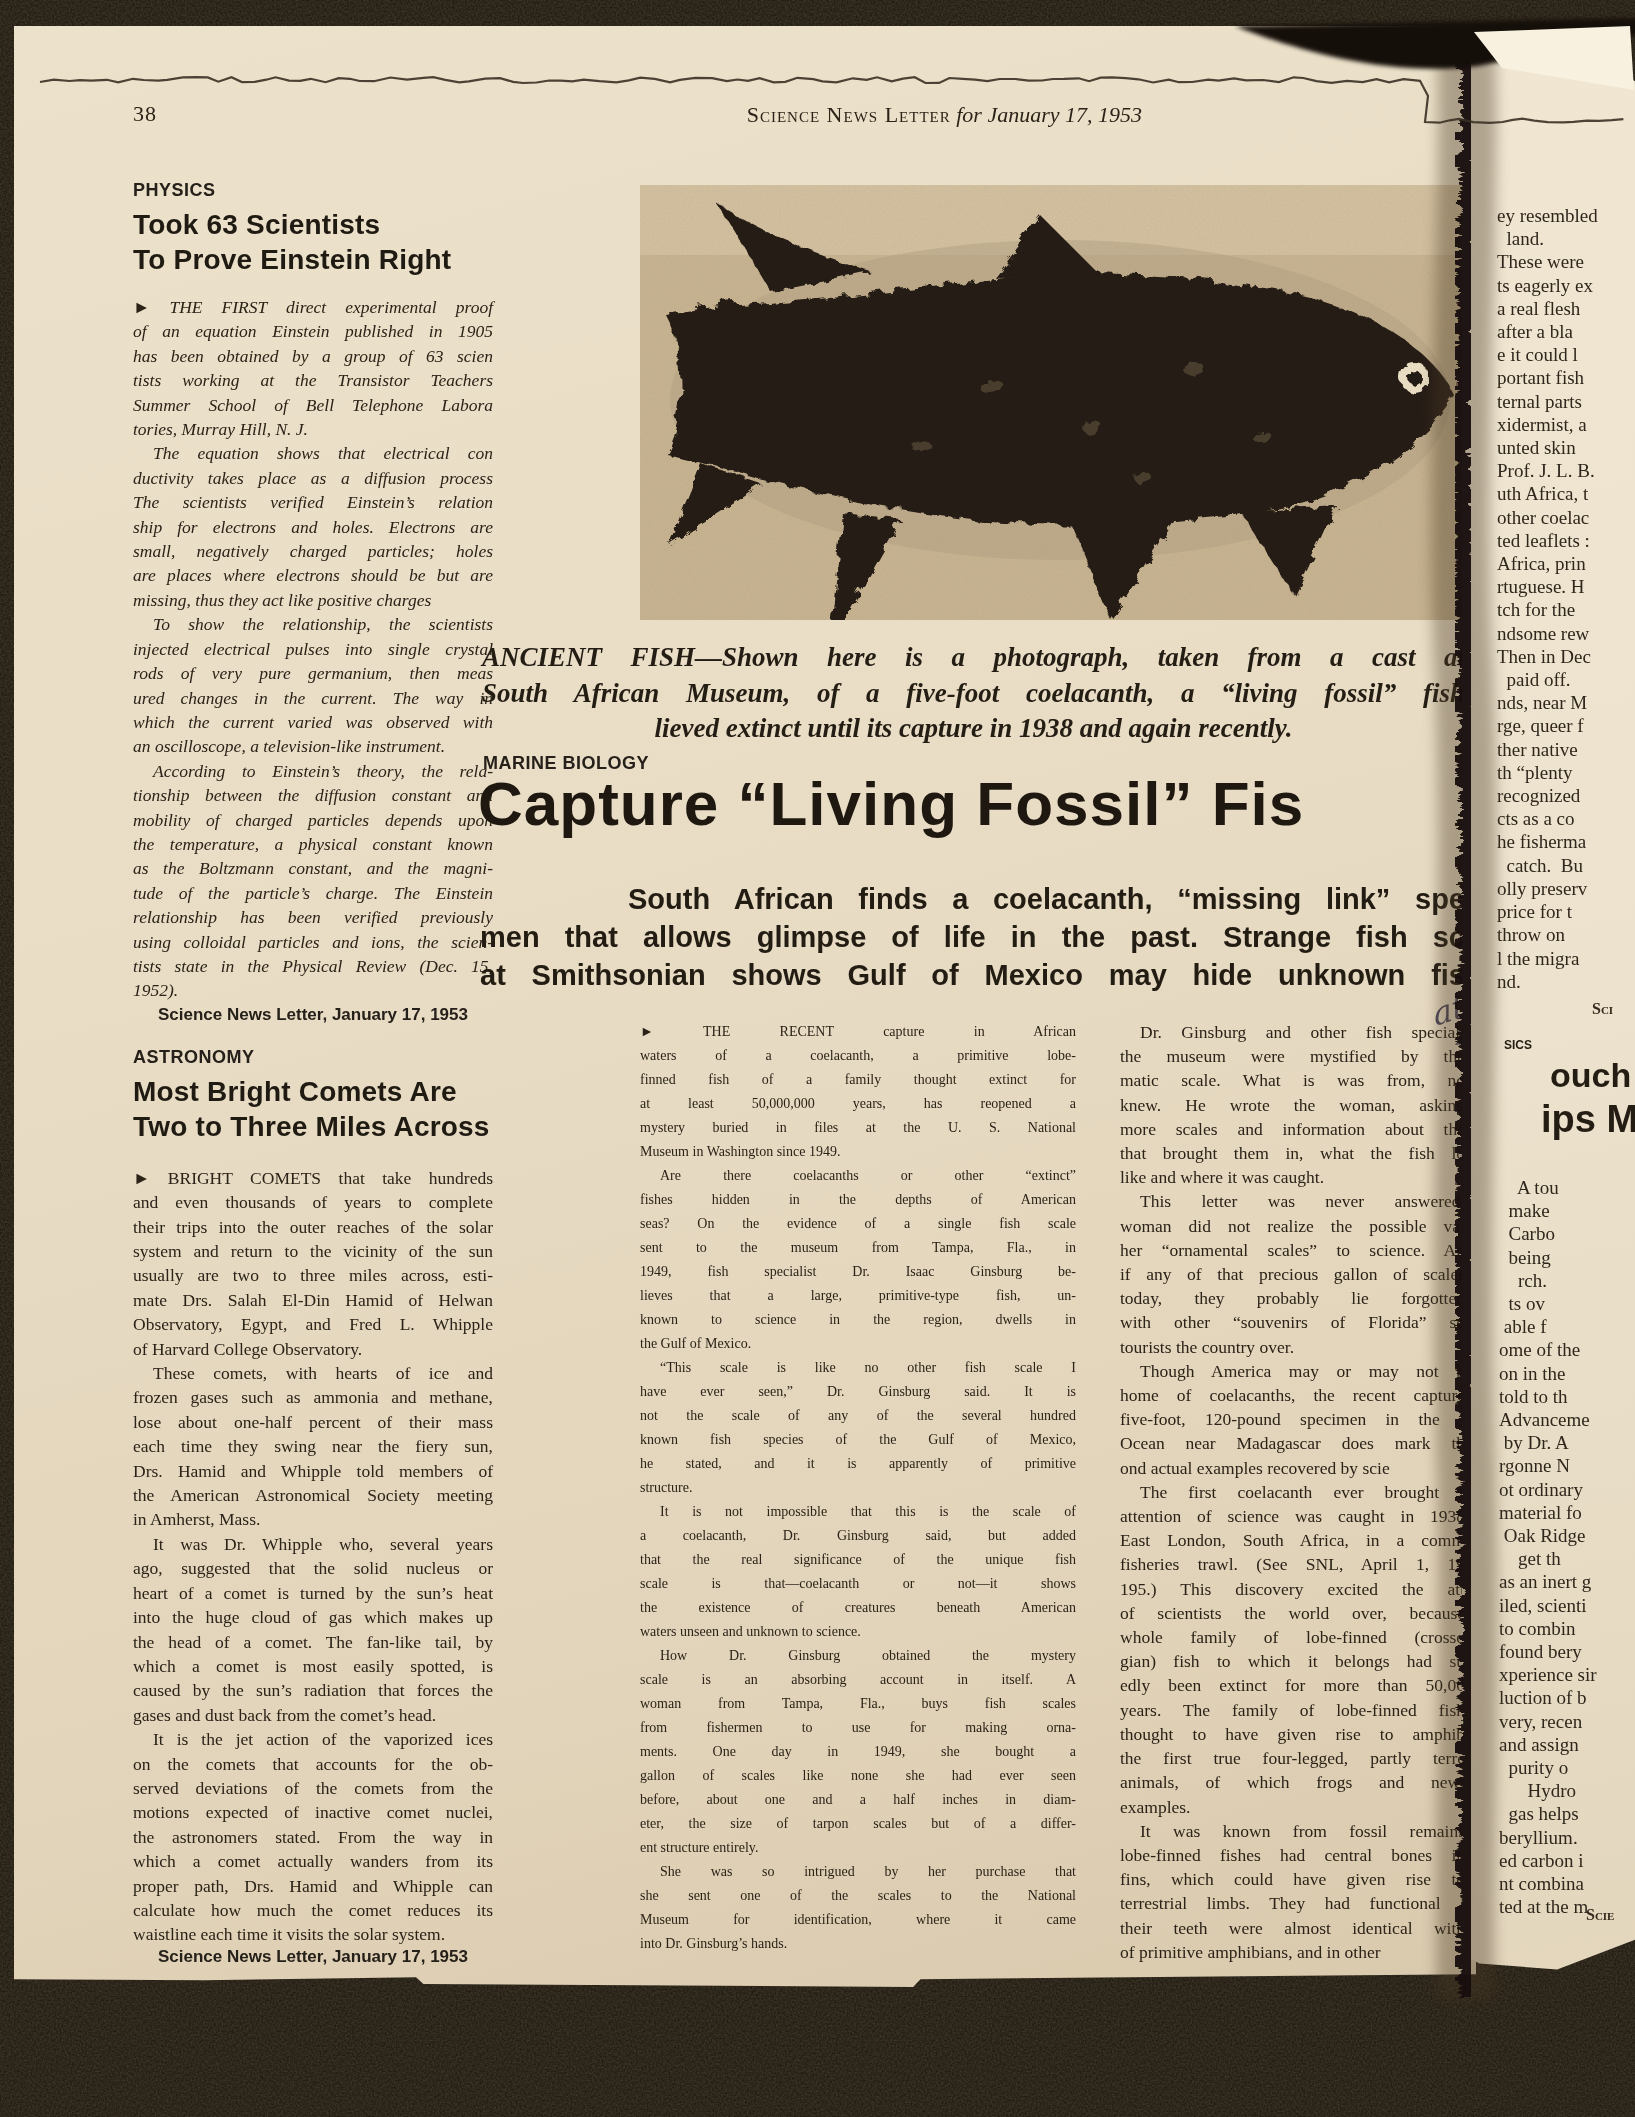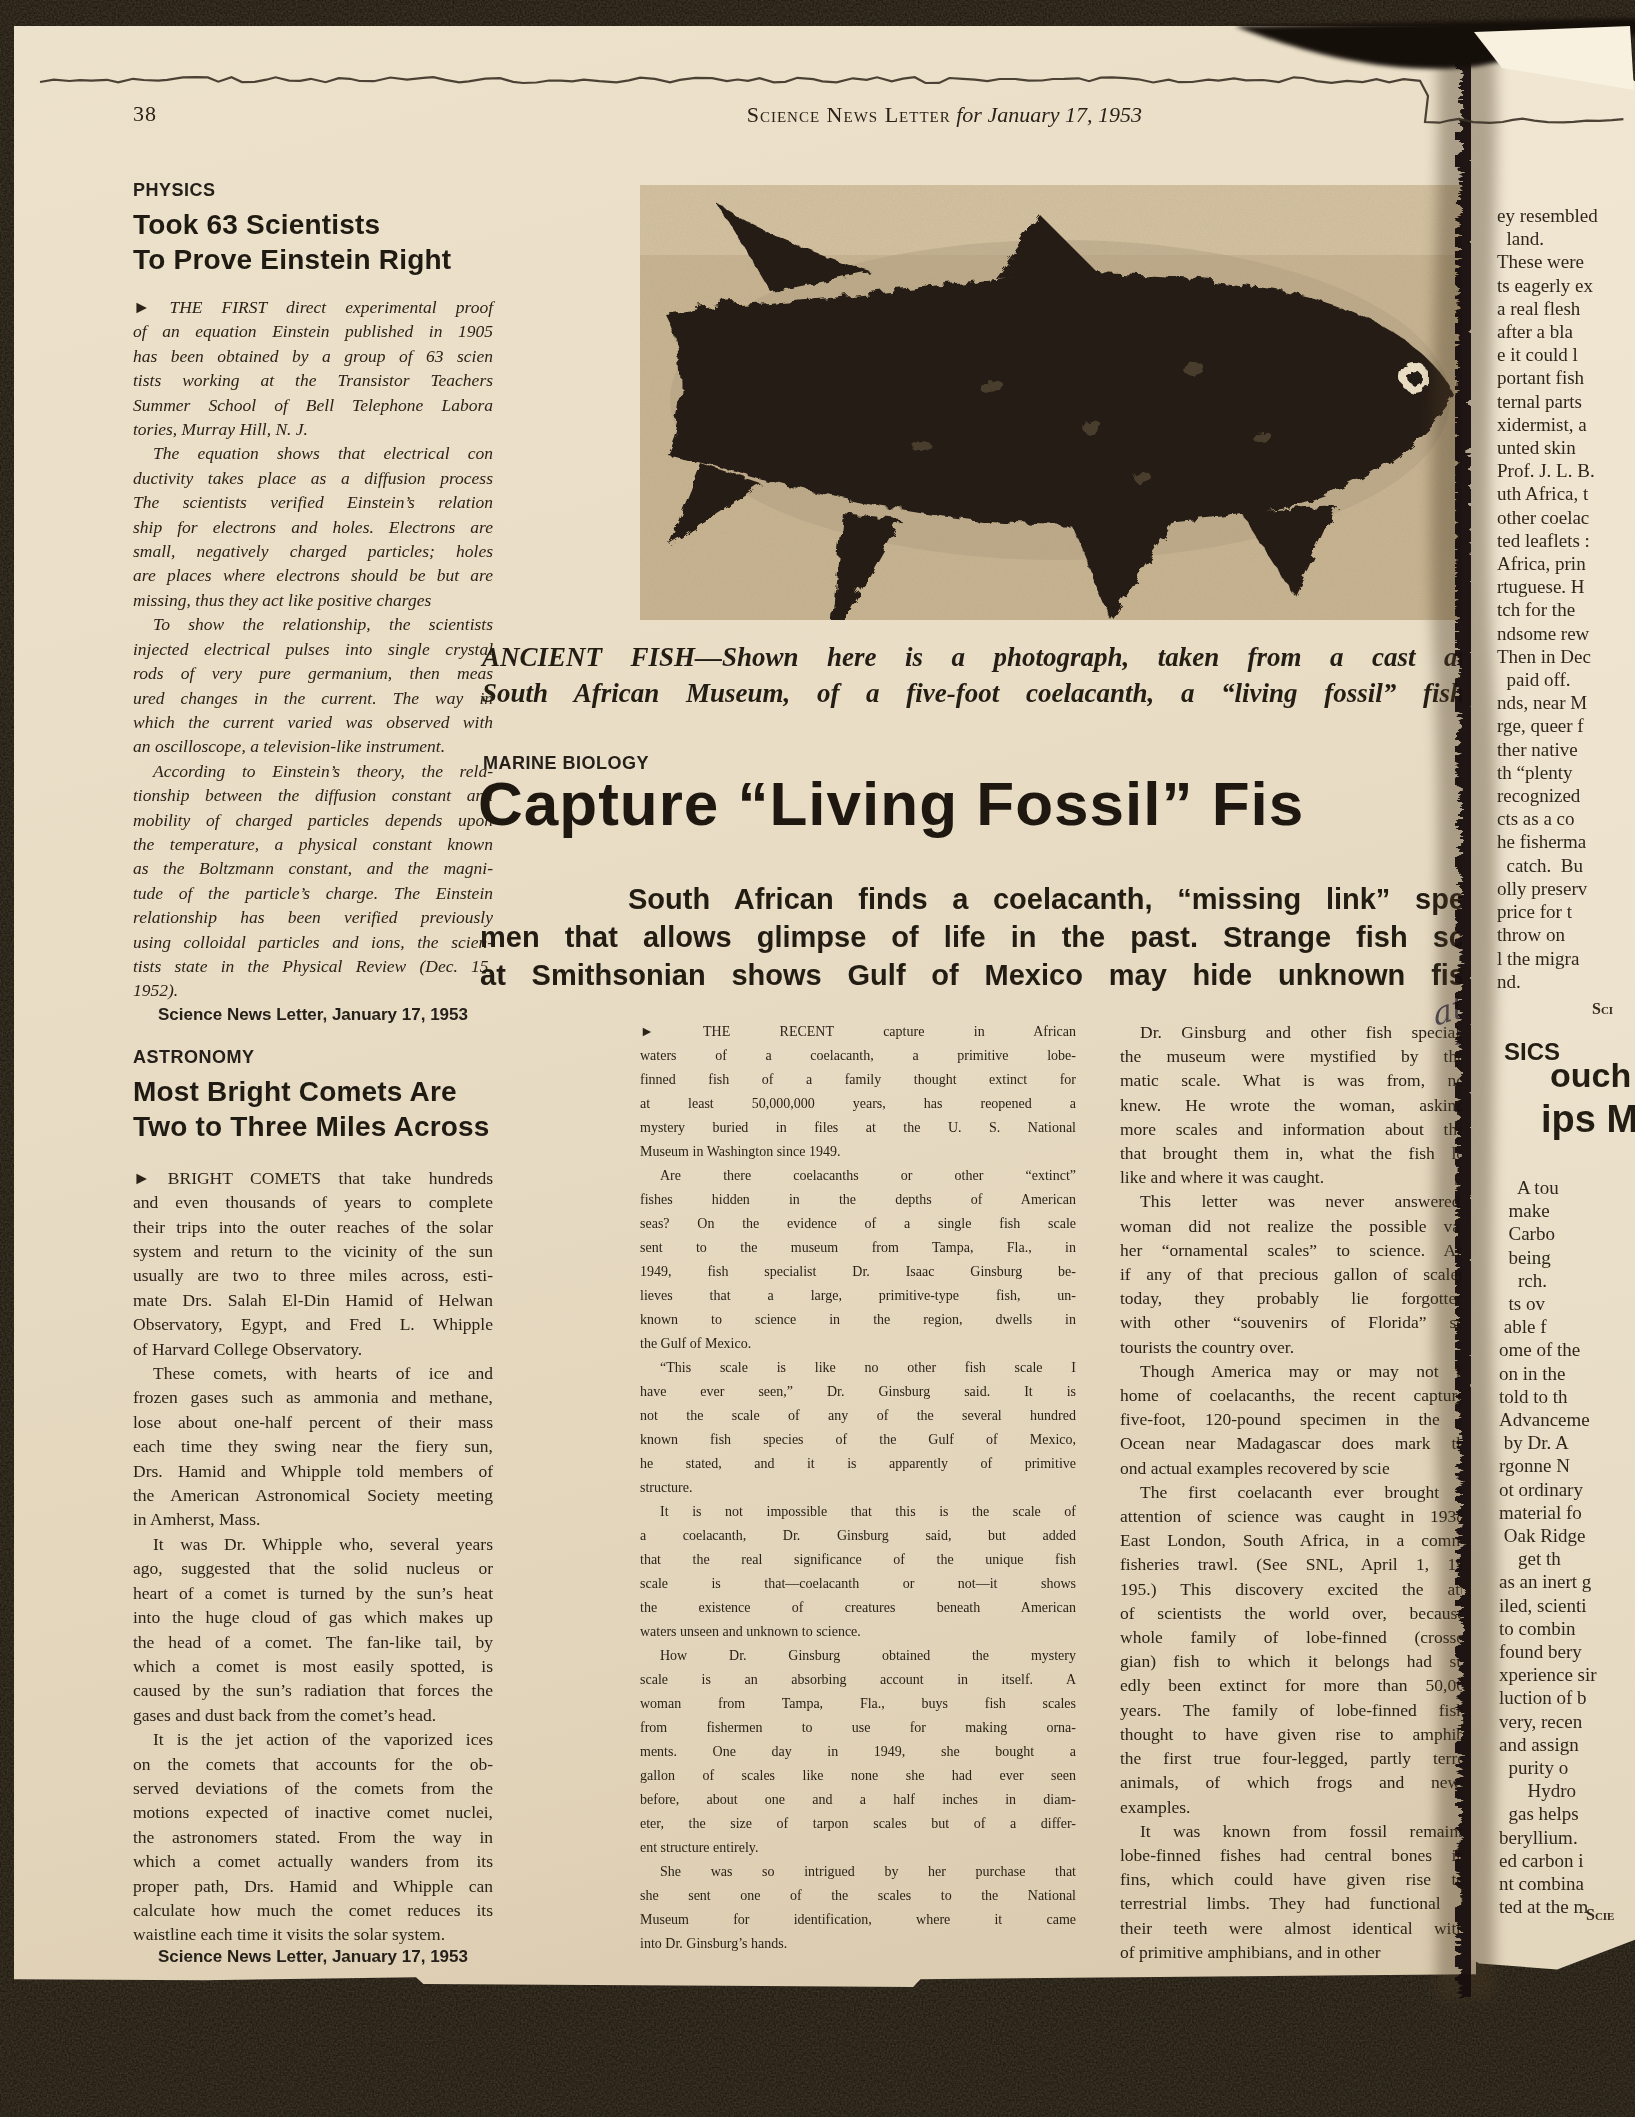--- a/index.html
+++ b/index.html
@@ -241,20 +241,21 @@
         <ellipse cx="620" cy="250" rx="10" ry="6"></ellipse>
       </g>
       <circle cx="772" cy="190" r="15" fill="#e8dcc2"></circle>
       <circle cx="772" cy="190" r="7" fill="#241b12"></circle>
     </g>
   </svg>
 
   <div class="abs" id="caption">
     <div class="cap-line">ANCIENT FISH—Shown here is a photograph, taken from a cast at</div>
     <div class="cap-line">South African Museum, of a five-foot coelacanth, a “living fossil” fish</div>
+    <div class="cap-line centered">lieved extinct until its capture in 1938 and again recently.</div>
   </div>
 
   <div class="abs kicker" style="left:483px;top:753px;">MARINE BIOLOGY</div>
   <div class="abs" id="main-headline">Capture “Living Fossil” Fis</div>
   <div class="abs" id="subhead">
     <div class="sub-line indent">South African finds a coelacanth, “missing link” spe</div>
     <div class="sub-line">men that allows glimpse of life in the past.  Strange fish sc</div>
     <div class="sub-line">at Smithsonian shows Gulf of Mexico may hide unknown fis</div>
   </div>
   <div class="abs bodycol" id="colA">
@@ -393,21 +394,21 @@
       <div class="frag-line">cts as a co</div>
       <div class="frag-line">he fisherma</div>
       <div class="frag-line">  catch.  Bu</div>
       <div class="frag-line">olly preserv</div>
       <div class="frag-line">price for t</div>
       <div class="frag-line">throw on</div>
       <div class="frag-line">l the migra</div>
       <div class="frag-line">nd.</div>
     </div>
   <div class="abs frag-sci" style="left:1592px;top:1000px;">Sci</div>
-  <div class="abs frag-bold" style="left:1504px;top:1038px;font-size:24px;z-index:6;">SICS</div>
+  <div class="abs frag-bold" style="left:1504px;top:1038px;font-size:12px;z-index:6;">SICS</div>
   <div class="abs frag-bold" style="left:1550px;top:1056px;font-size:34px;">ouch of</div>
   <div class="abs frag-bold" style="left:1541px;top:1098px;font-size:38px;">ips Mc</div>
   <div class="abs fragcol" id="frag-b">
       <div class="frag-line">    A tou</div>
       <div class="frag-line">  make</div>
       <div class="frag-line">  Carbo</div>
       <div class="frag-line">  being</div>
       <div class="frag-line">    rch.</div>
       <div class="frag-line">  ts ov</div>
       <div class="frag-line"> able f</div>

